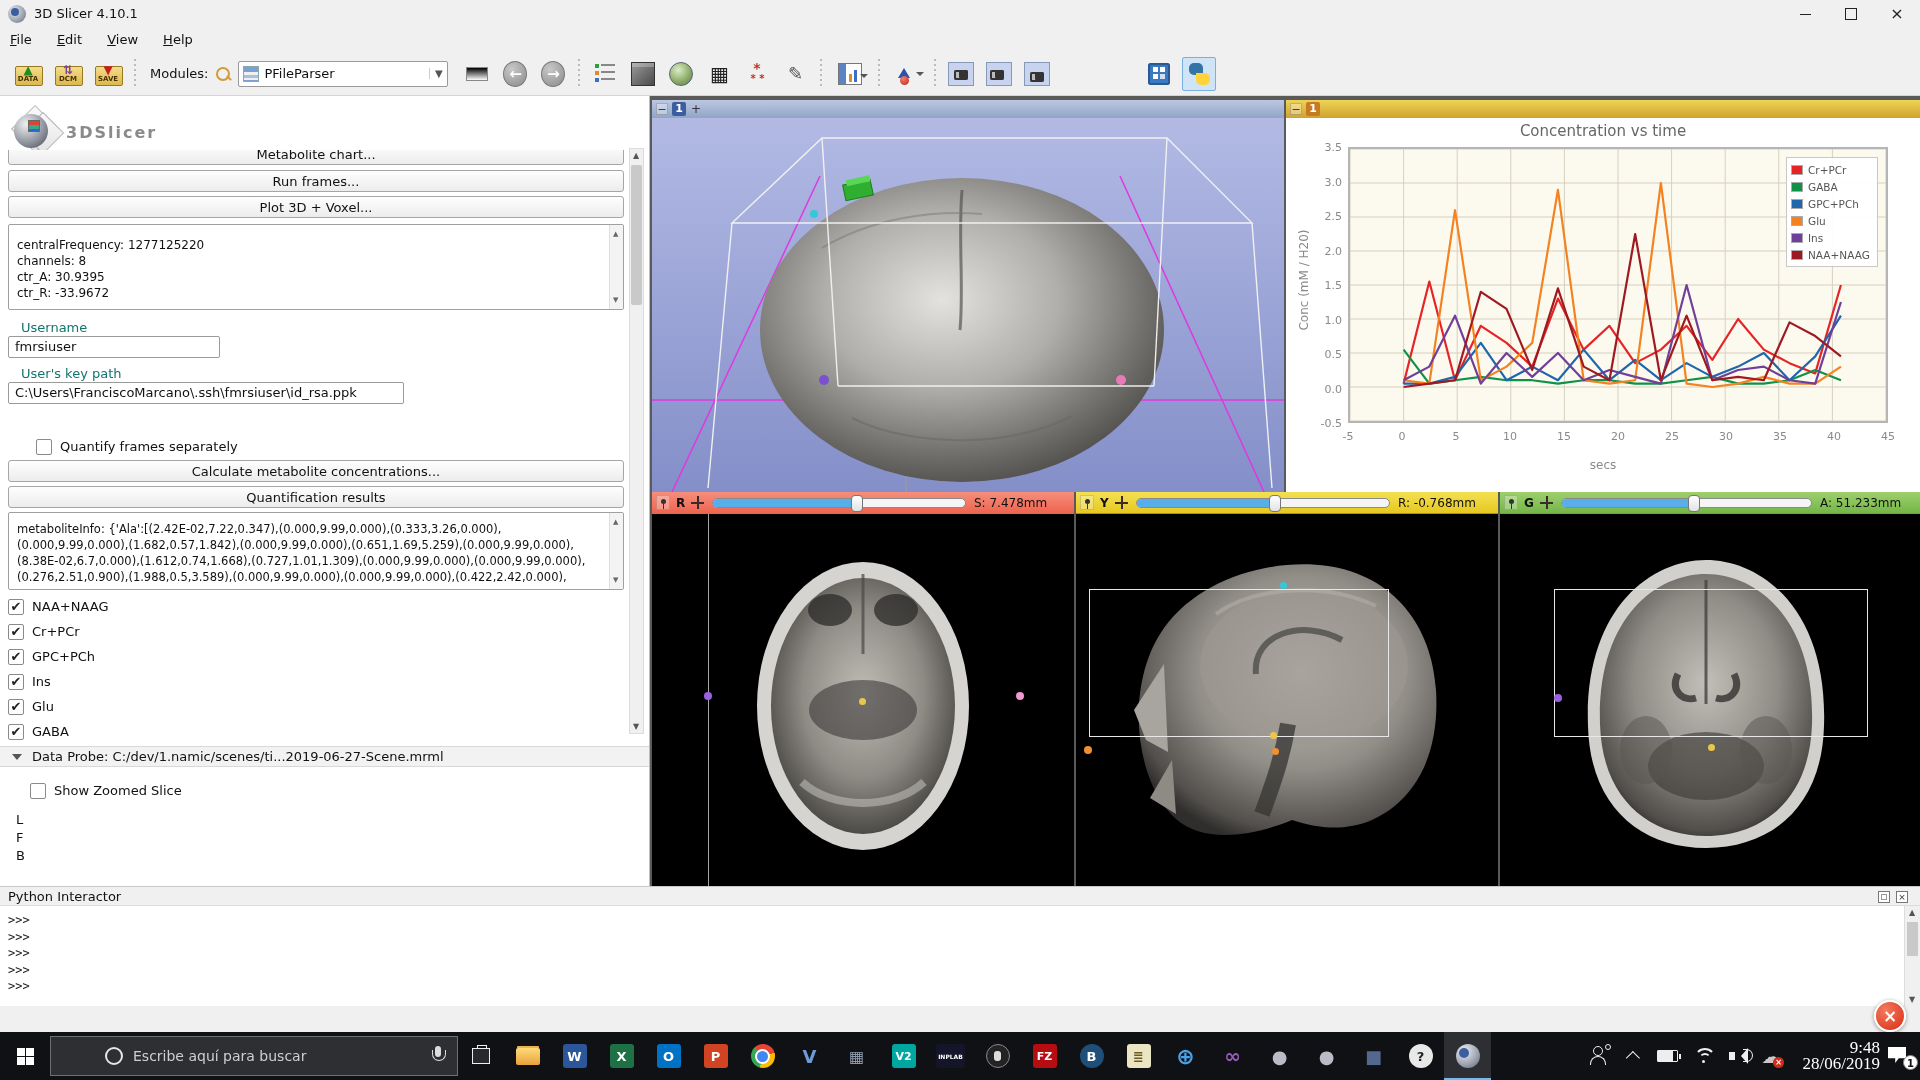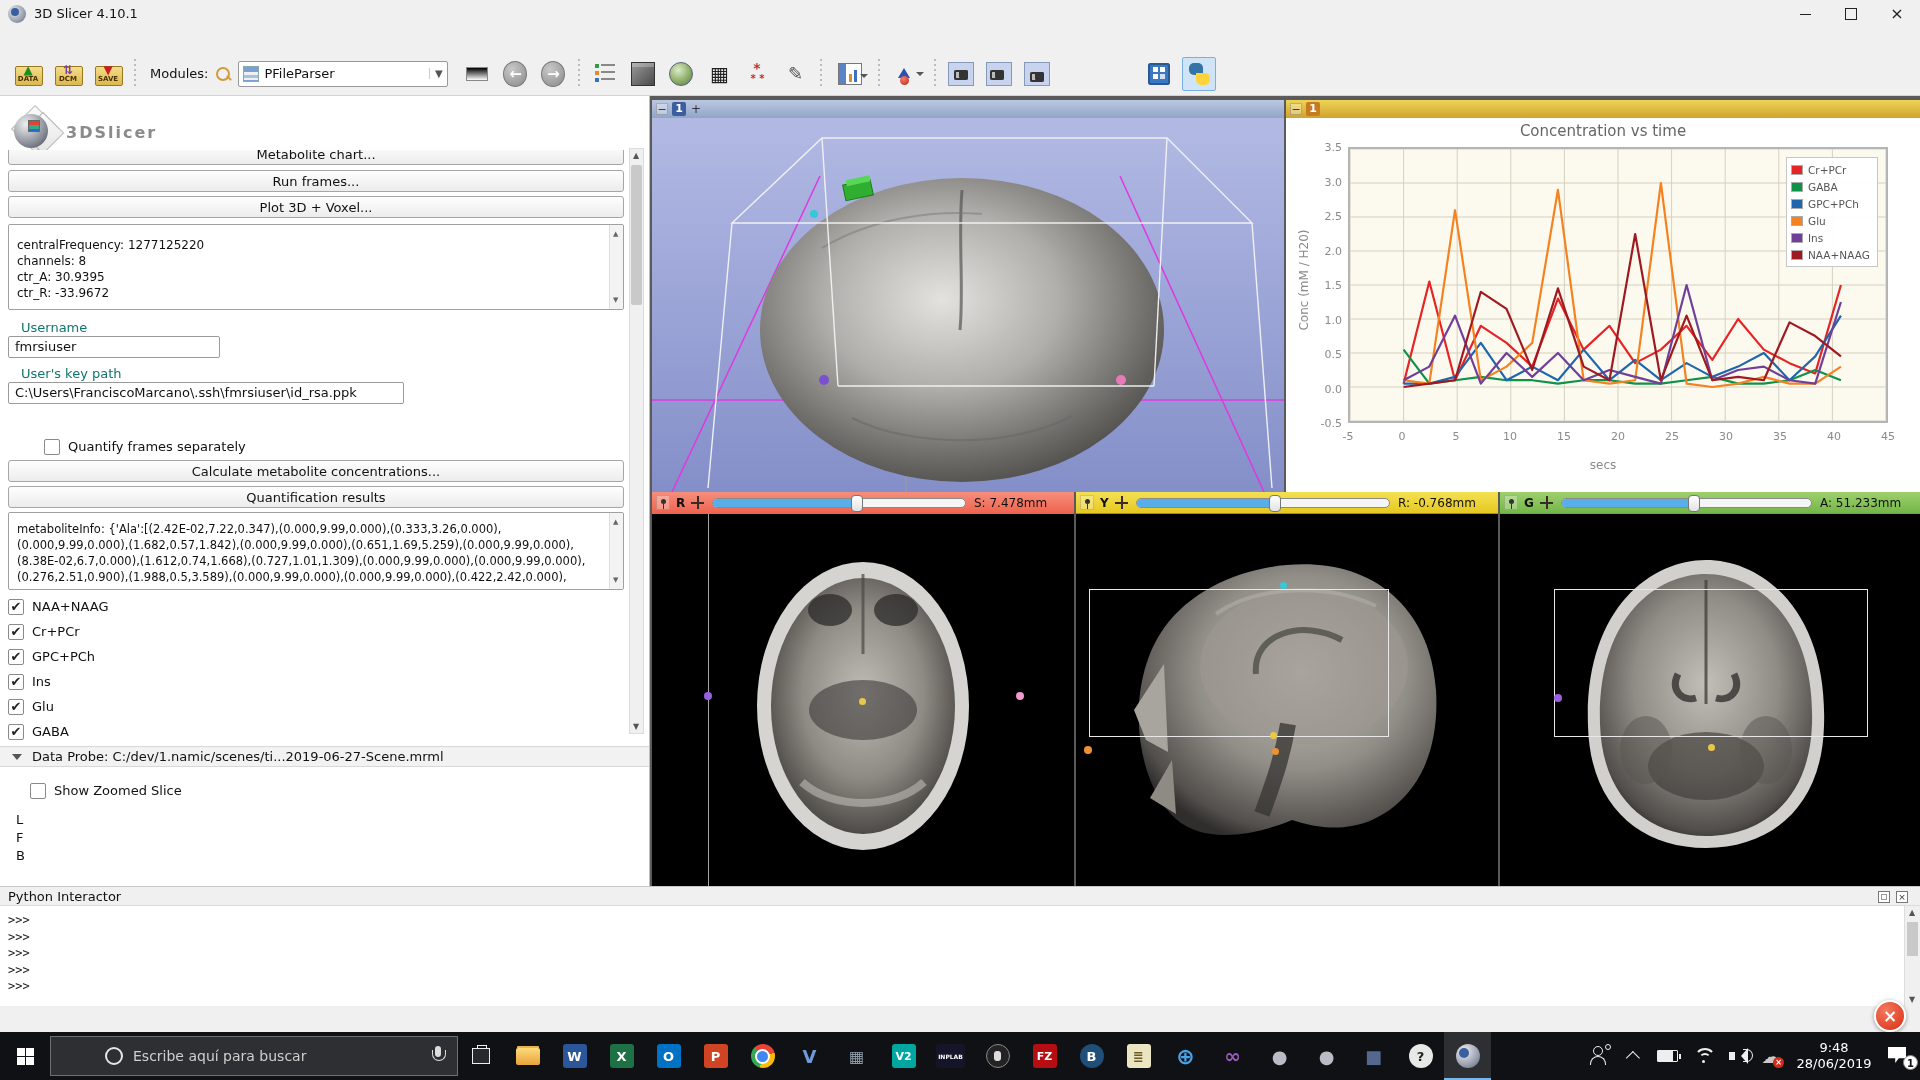--- a/index.html
+++ b/index.html
@@ -130,21 +130,21 @@
   .box-scroll::before { content:"▲"; position:absolute; top:1px; left:3px; font-size:7px; color:#666; }
   .box-scroll::after { content:"▼"; position:absolute; bottom:1px; left:3px; font-size:7px; color:#666; }
   .lp-label { position:absolute; left:21px; font-size:13px; color:#0f766e; }
   .lp-input { position:absolute; left:8px; height:22px; background:#fff; border:1px solid #9a9a9a;
     border-radius:2px; font-size:13px; color:#111; line-height:20px; padding-left:6px; white-space:nowrap; overflow:hidden; }
   .cb-row { display:flex; align-items:center; height:25px; }
   .cb { width:16px; height:16px; border:1px solid #8a8a8a; background:#fff; margin-right:8px;
     font-size:13px; line-height:14px; text-align:center; color:#222; border-radius:2px; }
   .cb-label { font-size:13px; color:#111; }
   #metab-list { position:absolute; left:8px; top:498px; }
-  #quantify-row { position:absolute; left:24px; top:338px;padding-left:20px; }
+  #quantify-row { position:absolute; left:16px; top:338px;padding-left:20px; }
   #probe-bar { position:absolute; left:0; top:650px; width:649px; height:21px; background:#f2f2f2;
     border-top:1px solid #d8d8d8; border-bottom:1px solid #d8d8d8; display:flex; align-items:center; }
   #probe-bar .tri { margin:0 10px 0 12px; border:5px solid transparent; border-top:6px solid #555; margin-top:5px; }
   #probe-bar .pb-text { font-size:13px; color:#111; }
   #showzoom-row { position:absolute; left:14px; top:682px;padding-left:16px; }
   .probe-axis { position:absolute; left:16px; font-size:13px; color:#111; }
   #lp-scrollbar { position:absolute; left:629px; top:52px; width:15px; height:586px; background:#f0f0f0;
     border:1px solid #dcdcdc; }
   #lp-scrollbar::before { content:"▲"; position:absolute; top:2px; left:3px; font-size:8px; color:#555; }
   #lp-scrollbar::after { content:"▼"; position:absolute; bottom:2px; left:3px; font-size:8px; color:#555; }
@@ -296,21 +296,21 @@
     border:2px solid #eee; border-radius:50%; clip-path:polygon(0 0,100% 0,50% 50%); }
   .wifi i { position:absolute; left:16px; top:28px; width:3px; height:3px; background:#eee; border-radius:50%; }
   .spk::before { content:""; width:6px; height:8px; background:#eee; position:absolute; left:9px; top:20px; }
   .spk::after { content:""; position:absolute; left:13px; top:16px; border:8px solid transparent;
     border-right:7px solid #eee; }
   .spk i { position:absolute; left:23px; top:17px; width:10px; height:13px; border:1.6px solid #eee;
     border-left:none; border-radius:0 10px 10px 0; }
   .cloud { font-size:19px; color:#c8c8c8; }
   .cloud b { position:absolute; right:4px; bottom:12px; width:11px; height:11px; border-radius:50%;
     background:#d42a1a; color:#fff; font-size:8px; line-height:11px; text-align:center; font-weight:bold; }
-  #clock { width:92px; text-align:center; color:#fff; font-size:13px; line-height:16px; }
+  #clock { width:92px; text-align:right; color:#fff; font-size:17px; line-height:16px;font-family:Liberation Serif, serif; }
   .ac { position:relative; width:40px; height:48px; }
   .ac::before { content:""; position:absolute; left:8px; top:15px; width:18px; height:16px;
     background:#fff; clip-path:polygon(0 0,100% 0,100% 70%,60% 70%,40% 100%,40% 70%,0 70%); }
   .ac b { position:absolute; right:2px; bottom:10px; width:15px; height:15px; border-radius:50%;
     background:#fff; color:#111; font-size:10px; line-height:15px; text-align:center; font-weight:bold;
     border:1px solid #888; }
 </style>
 </head>
 <body>
 
@@ -325,20 +325,26 @@
         </div>
       <div class="win-btn">
           <span class="glyph-max"></span>
         </div>
       <div class="win-btn">
           <span class="glyph-close">×</span>
         </div>
     </div>
   </div>
 
+  <div id="menubar">
+    <span class="menu-item">File</span>
+    <span class="menu-item">Edit</span>
+    <span class="menu-item">View</span>
+    <span class="menu-item">Help</span>
+  </div>
 
   <div id="toolbar">
     <div id="tb-left" style="display:flex;align-items:center;margin-left:8px;">
         <div class="tbi tb-data">
           <span class="g1">▲</span>
           <span class="g2">DATA</span>
         </div>
         <div class="tbi tb-dcm">
           <span class="g1">⇅</span>
           <span class="g2">DCM</span>

